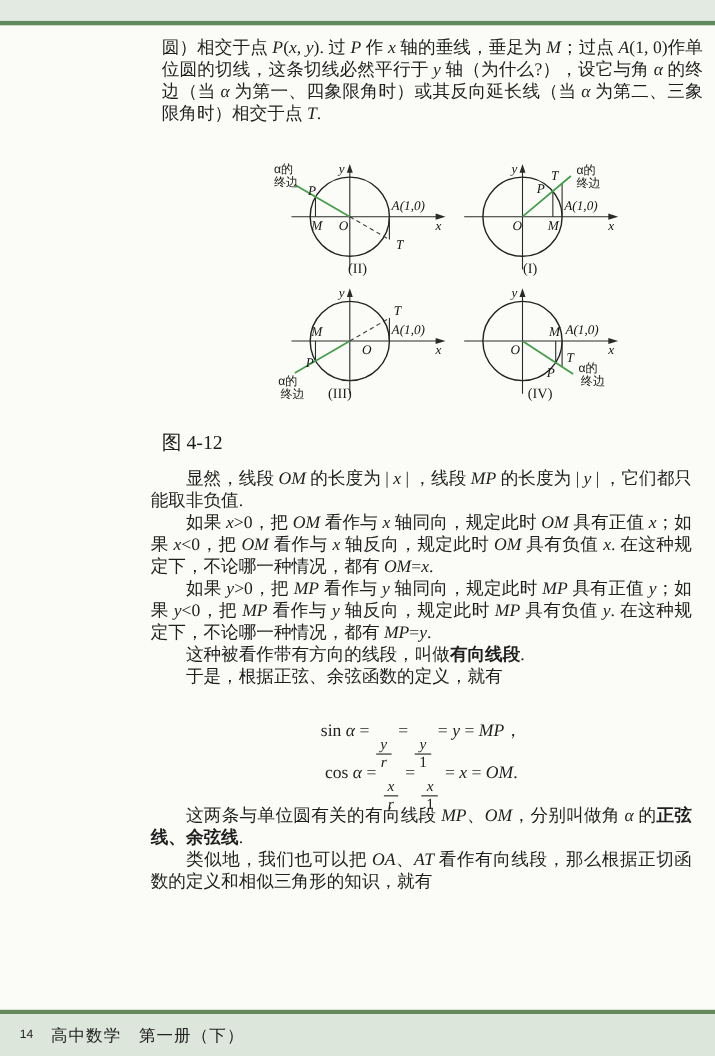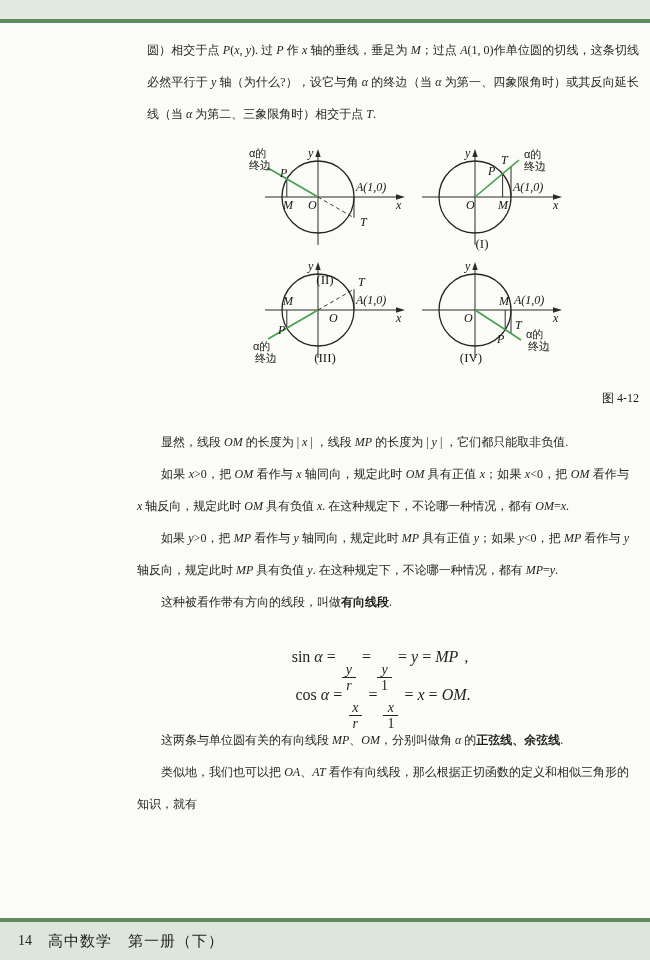--- a/index.html
+++ b/index.html
@@ -6,56 +6,56 @@
   html,body { width:650px; height:960px; }
   body { font-family:"Liberation Serif","DejaVu Serif",serif; color:#1f1f1f; background:#fbfbf8; }
   .page { position:relative; width:650px; height:960px; background:#fbfbf8; overflow:hidden; }
 
   .band-top { position:absolute; left:0; top:0; width:650px; height:19px; background:#e3eae2; }
   .rule-top { position:absolute; left:0; top:19px; width:650px; height:4px; background:#5f8a5f; }
   .rule-bottom { position:absolute; left:0; top:918px; width:650px; height:4px; background:#64895f; }
   .band-bottom { position:absolute; left:0; top:922px; width:650px; height:38px; background:#dde6da;
                  display:flex; align-items:center; }
 
-  .para { position:relative; font-size:12px; line-height:32px; text-align:justify; }
+  .para { position:relative; font-size:16px; line-height:20px; text-align:justify; }
   .para1 { position:absolute; left:147px; top:34px; width:492px; }
   .flow { position:absolute; left:137px; top:426px; width:492px; }
   .indent { text-indent:2em; }
 
   .seg-i { font-family:"Liberation Serif","DejaVu Serif",serif; font-style:italic; }
   .seg-m { font-family:"Liberation Serif","DejaVu Serif",serif; font-style:normal; }
   .seg-b { font-family:"Liberation Sans","DejaVu Sans",sans-serif; font-weight:700;margin-top:28px; }
 
   .formula { text-align:center; font-size:16px; margin-top:22px; height:34px; line-height:34px; }
   .formula-2 { margin-top:4px;text-align:center; }
   .p8 { margin-top:12px; }
   .frac { display:inline-flex; flex-direction:column; align-items:center; vertical-align:-0.75em;
           line-height:1.1; margin:0 2px; }
   .frac .num { padding:0 4px; font-size:14px; }
   .frac .den { border-top:1px solid #222; padding:0 4px; font-size:14px; }
 
   .diagram { position:absolute; width:165px; height:105px; }
   .d2 { left:243px; top:145px; }  .d1 { left:400px; top:145px; }
   .d3 { left:243px; top:258px; }  .d4 { left:400px; top:258px; }
   .diag-caption { position:absolute; width:150px; text-align:center; font-size:13px; color:#1d1d1d; }
-  .cap-d2 { left:250px; top:236px;margin-top:36px; }  .cap-d1 { left:407px; top:236px; }
-  .cap-d3 { left:250px; top:350px; }  .cap-d4 { left:396px; top:350px; }
-  .fig-caption { position:absolute; left:147px; top:390px; width:492px; text-align:right;
-                 font-size:12px; color:#1d1d1d; }
+  .cap-d2 { left:250px; top:236px; }  .cap-d1 { left:407px; top:236px; }
+  .cap-d3 { left:234px; top:350px; }  .cap-d4 { left:416px; top:350px; }
+  .fig-caption { position:absolute; left:147px; top:390px; width:492px; text-align:left;
+                 font-size:18px; color:#1d1d1d; }
 
   svg .axis { stroke:#2a2a2a; stroke-width:1; fill:none; }
   svg .circle { stroke:#242424; stroke-width:1.3; fill:none; }
   svg .seg { stroke:#2a2a2a; stroke-width:1; fill:none; }
   svg .dash { stroke:#3a3a3a; stroke-width:1; fill:none; stroke-dasharray:4 3; }
   svg .green { stroke:#459e4b; stroke-width:1.6; fill:none; }
   svg .arrow { fill:#2a2a2a; }
   svg .lbl { font:italic 12px "Liberation Serif","DejaVu Serif",serif; fill:#151515; }
   svg .lbl-cjk { font:11px "Liberation Sans","DejaVu Sans",sans-serif; fill:#151515; }
 
-  .footer-num { font-family:Liberation Serif, serif; font-size:14px;
+  .footer-num { font-family:Liberation Sans, sans-serif; font-size:11px;
                 color:#222; margin-left:18px; }
   .footer-title { font-family:"Liberation Sans","DejaVu Sans",sans-serif; font-size:15px;
                   color:#222; margin-left:16px; letter-spacing:1px; }
 </style>
 </head>
 <body>
 
 <div class="page">
 
   <div class="band-top"></div>
@@ -150,20 +150,21 @@
   <div class="diag-caption cap-d3">(III)</div>
   <div class="diag-caption cap-d4">(IV)</div>
 
   <div class="fig-caption">图 4-12</div>
 
   <div class="flow">
     <p class="para indent"><span class="seg-s">显然，线段 </span><span class="seg-i">OM</span><span class="seg-s"> 的长度为 </span><span class="seg-m">| </span><span class="seg-i">x</span><span class="seg-m"> |</span><span class="seg-s"> ，线段 </span><span class="seg-i">MP</span><span class="seg-s"> 的长度为 </span><span class="seg-m">| </span><span class="seg-i">y</span><span class="seg-m"> |</span><span class="seg-s"> ，它们都只能取非负值.</span></p>
     <p class="para indent"><span class="seg-s">如果 </span><span class="seg-i">x</span><span class="seg-m">&gt;0</span><span class="seg-s">，把 </span><span class="seg-i">OM</span><span class="seg-s"> 看作与 </span><span class="seg-i">x</span><span class="seg-s"> 轴同向，规定此时 </span><span class="seg-i">OM</span><span class="seg-s"> 具有正值 </span><span class="seg-i">x</span><span class="seg-s">；如果 </span><span class="seg-i">x</span><span class="seg-m">&lt;0</span><span class="seg-s">，把 </span><span class="seg-i">OM</span><span class="seg-s"> 看作与 </span><span class="seg-i">x</span><span class="seg-s"> 轴反向，规定此时 </span><span class="seg-i">OM</span><span class="seg-s"> 具有负值 </span><span class="seg-i">x</span><span class="seg-s">. 在这种规定下，不论哪一种情况，都有 </span><span class="seg-i">OM</span><span class="seg-m">=</span><span class="seg-i">x</span><span class="seg-s">.</span></p>
     <p class="para indent"><span class="seg-s">如果 </span><span class="seg-i">y</span><span class="seg-m">&gt;0</span><span class="seg-s">，把 </span><span class="seg-i">MP</span><span class="seg-s"> 看作与 </span><span class="seg-i">y</span><span class="seg-s"> 轴同向，规定此时 </span><span class="seg-i">MP</span><span class="seg-s"> 具有正值 </span><span class="seg-i">y</span><span class="seg-s">；如果 </span><span class="seg-i">y</span><span class="seg-m">&lt;0</span><span class="seg-s">，把 </span><span class="seg-i">MP</span><span class="seg-s"> 看作与 </span><span class="seg-i">y</span><span class="seg-s"> 轴反向，规定此时 </span><span class="seg-i">MP</span><span class="seg-s"> 具有负值 </span><span class="seg-i">y</span><span class="seg-s">. 在这种规定下，不论哪一种情况，都有 </span><span class="seg-i">MP</span><span class="seg-m">=</span><span class="seg-i">y</span><span class="seg-s">.</span></p>
     <p class="para indent"><span class="seg-s">这种被看作带有方向的线段，叫做</span><span class="seg-b">有向线段</span><span class="seg-s">.</span></p>
+    <p class="para indent"><span class="seg-s">于是，根据正弦、余弦函数的定义，就有</span></p>
     <div class="formula"><span class="seg-m">sin </span><span class="seg-i">α</span><span class="seg-m"> = </span><span class="frac">
           <span class="num seg-i">y</span>
           <span class="den seg-i">r</span>
         </span><span class="seg-m"> = </span><span class="frac">
           <span class="num seg-i">y</span>
           <span class="den seg-m">1</span>
         </span><span class="seg-m"> = </span><span class="seg-i">y</span><span class="seg-m"> = </span><span class="seg-i">MP</span><span class="seg-s">，</span></div>
     <div class="formula formula-2"><span class="seg-m">cos </span><span class="seg-i">α</span><span class="seg-m"> = </span><span class="frac">
           <span class="num seg-i">x</span>
           <span class="den seg-i">r</span>

